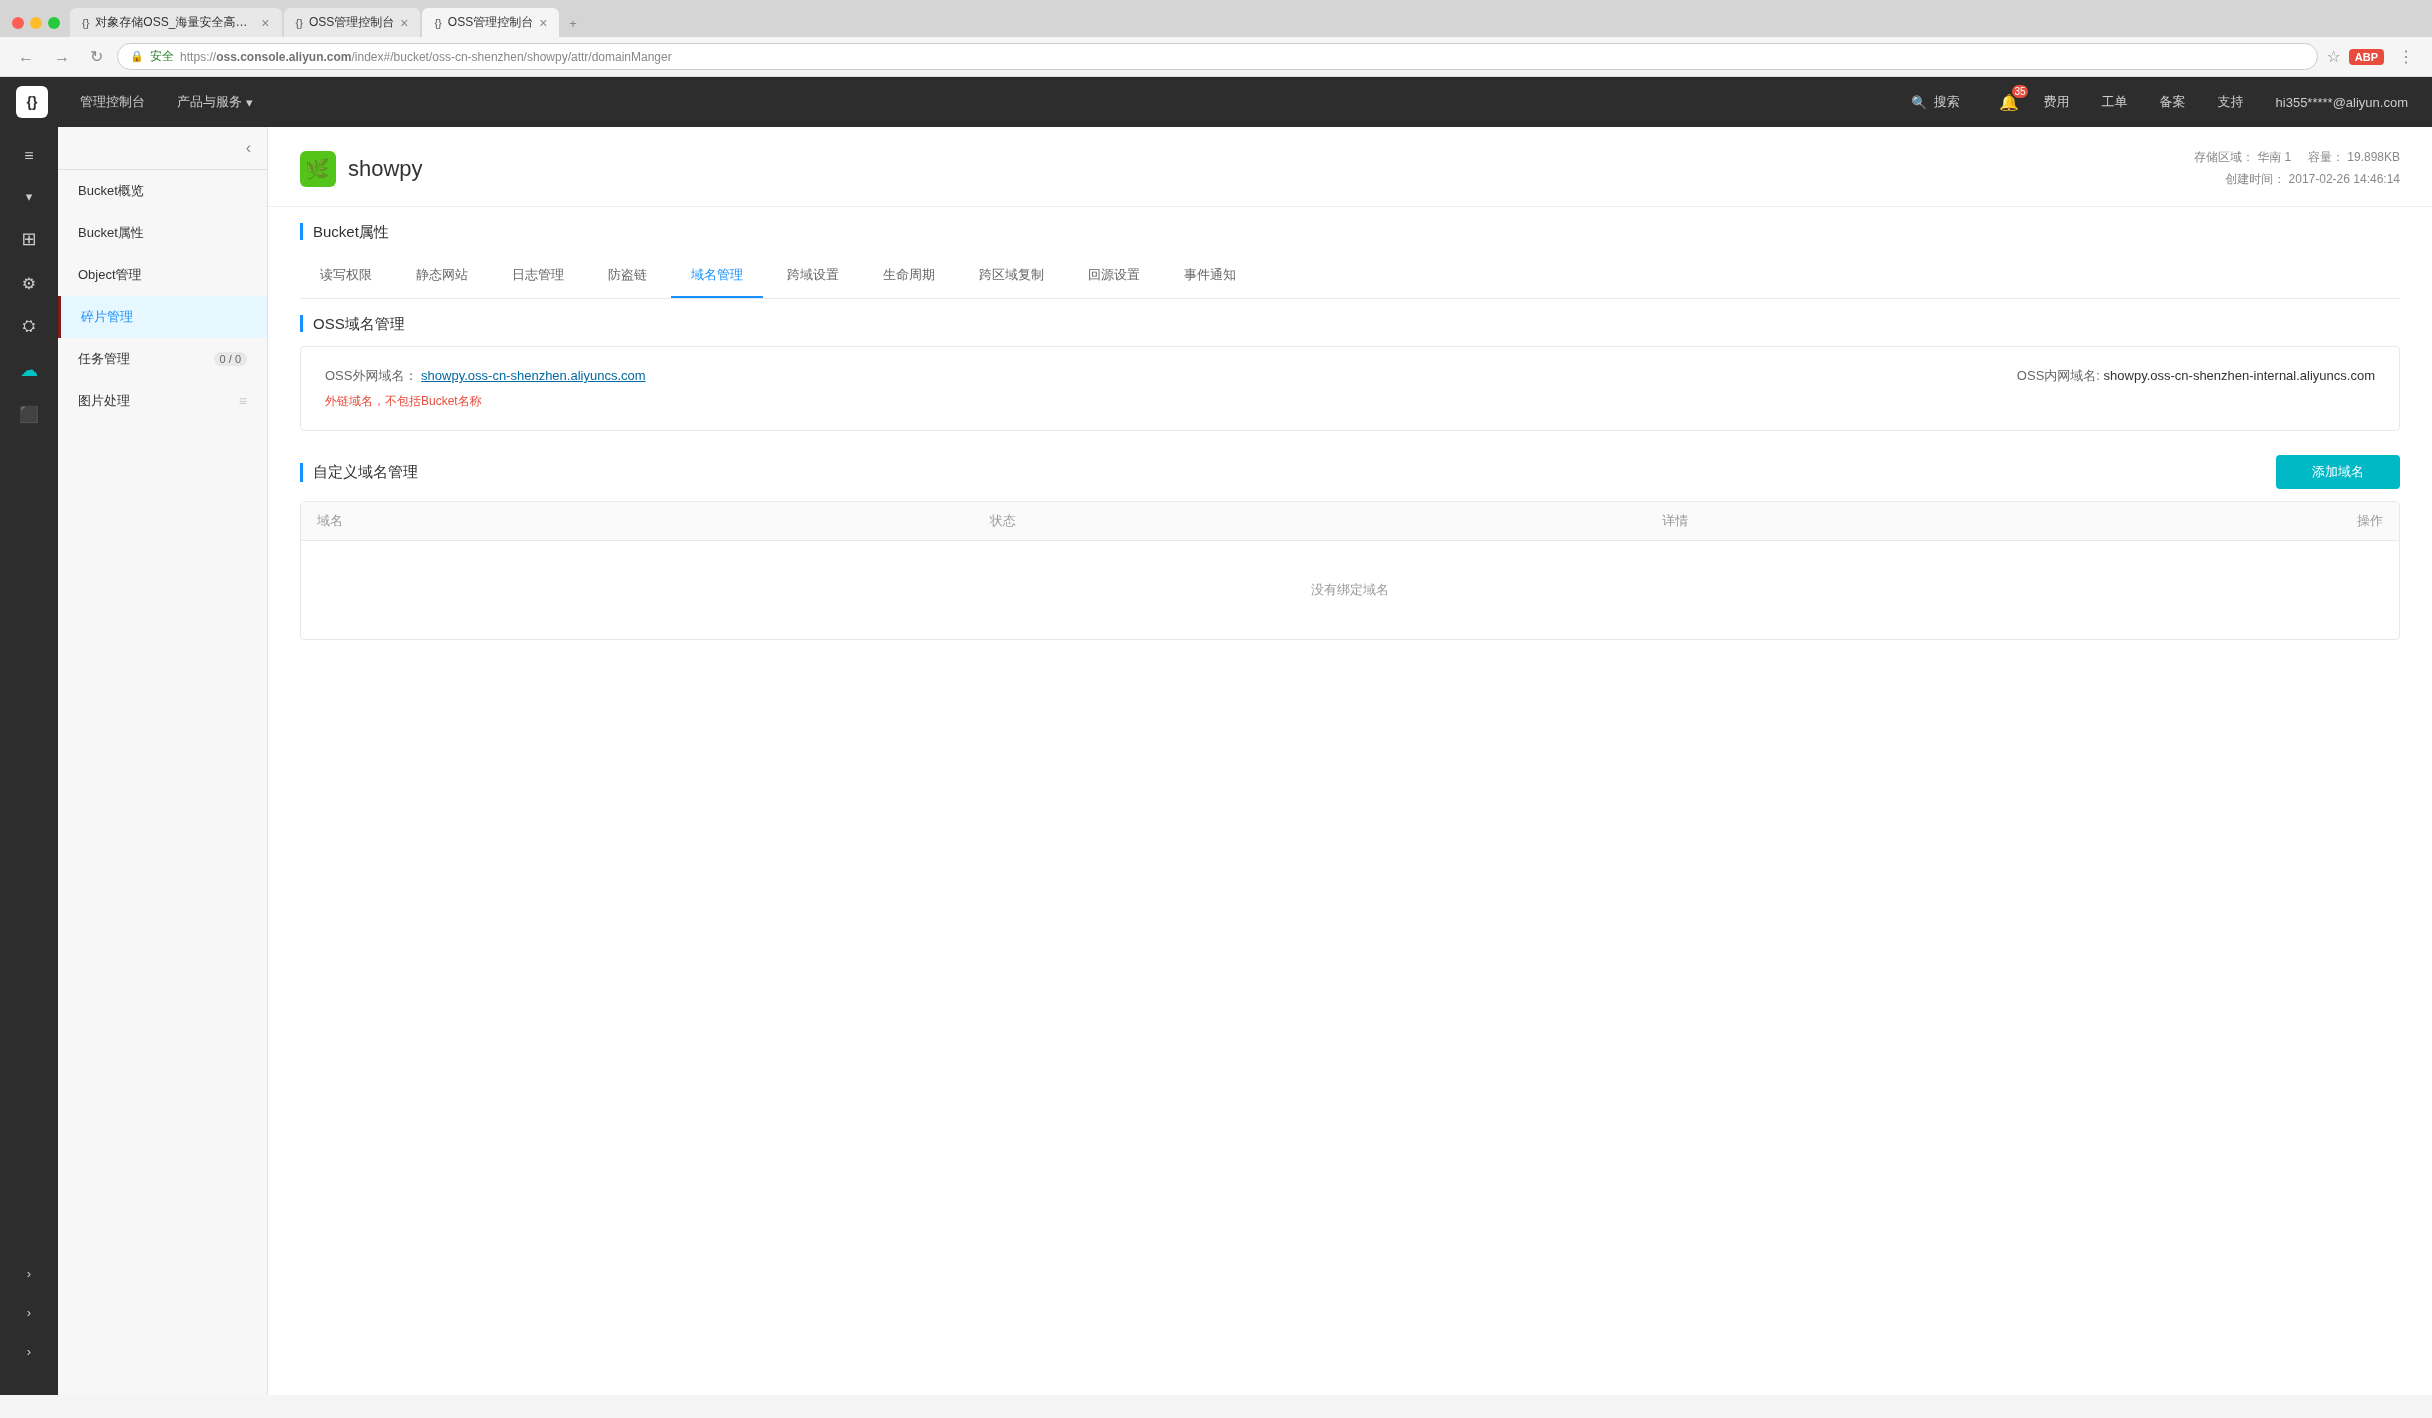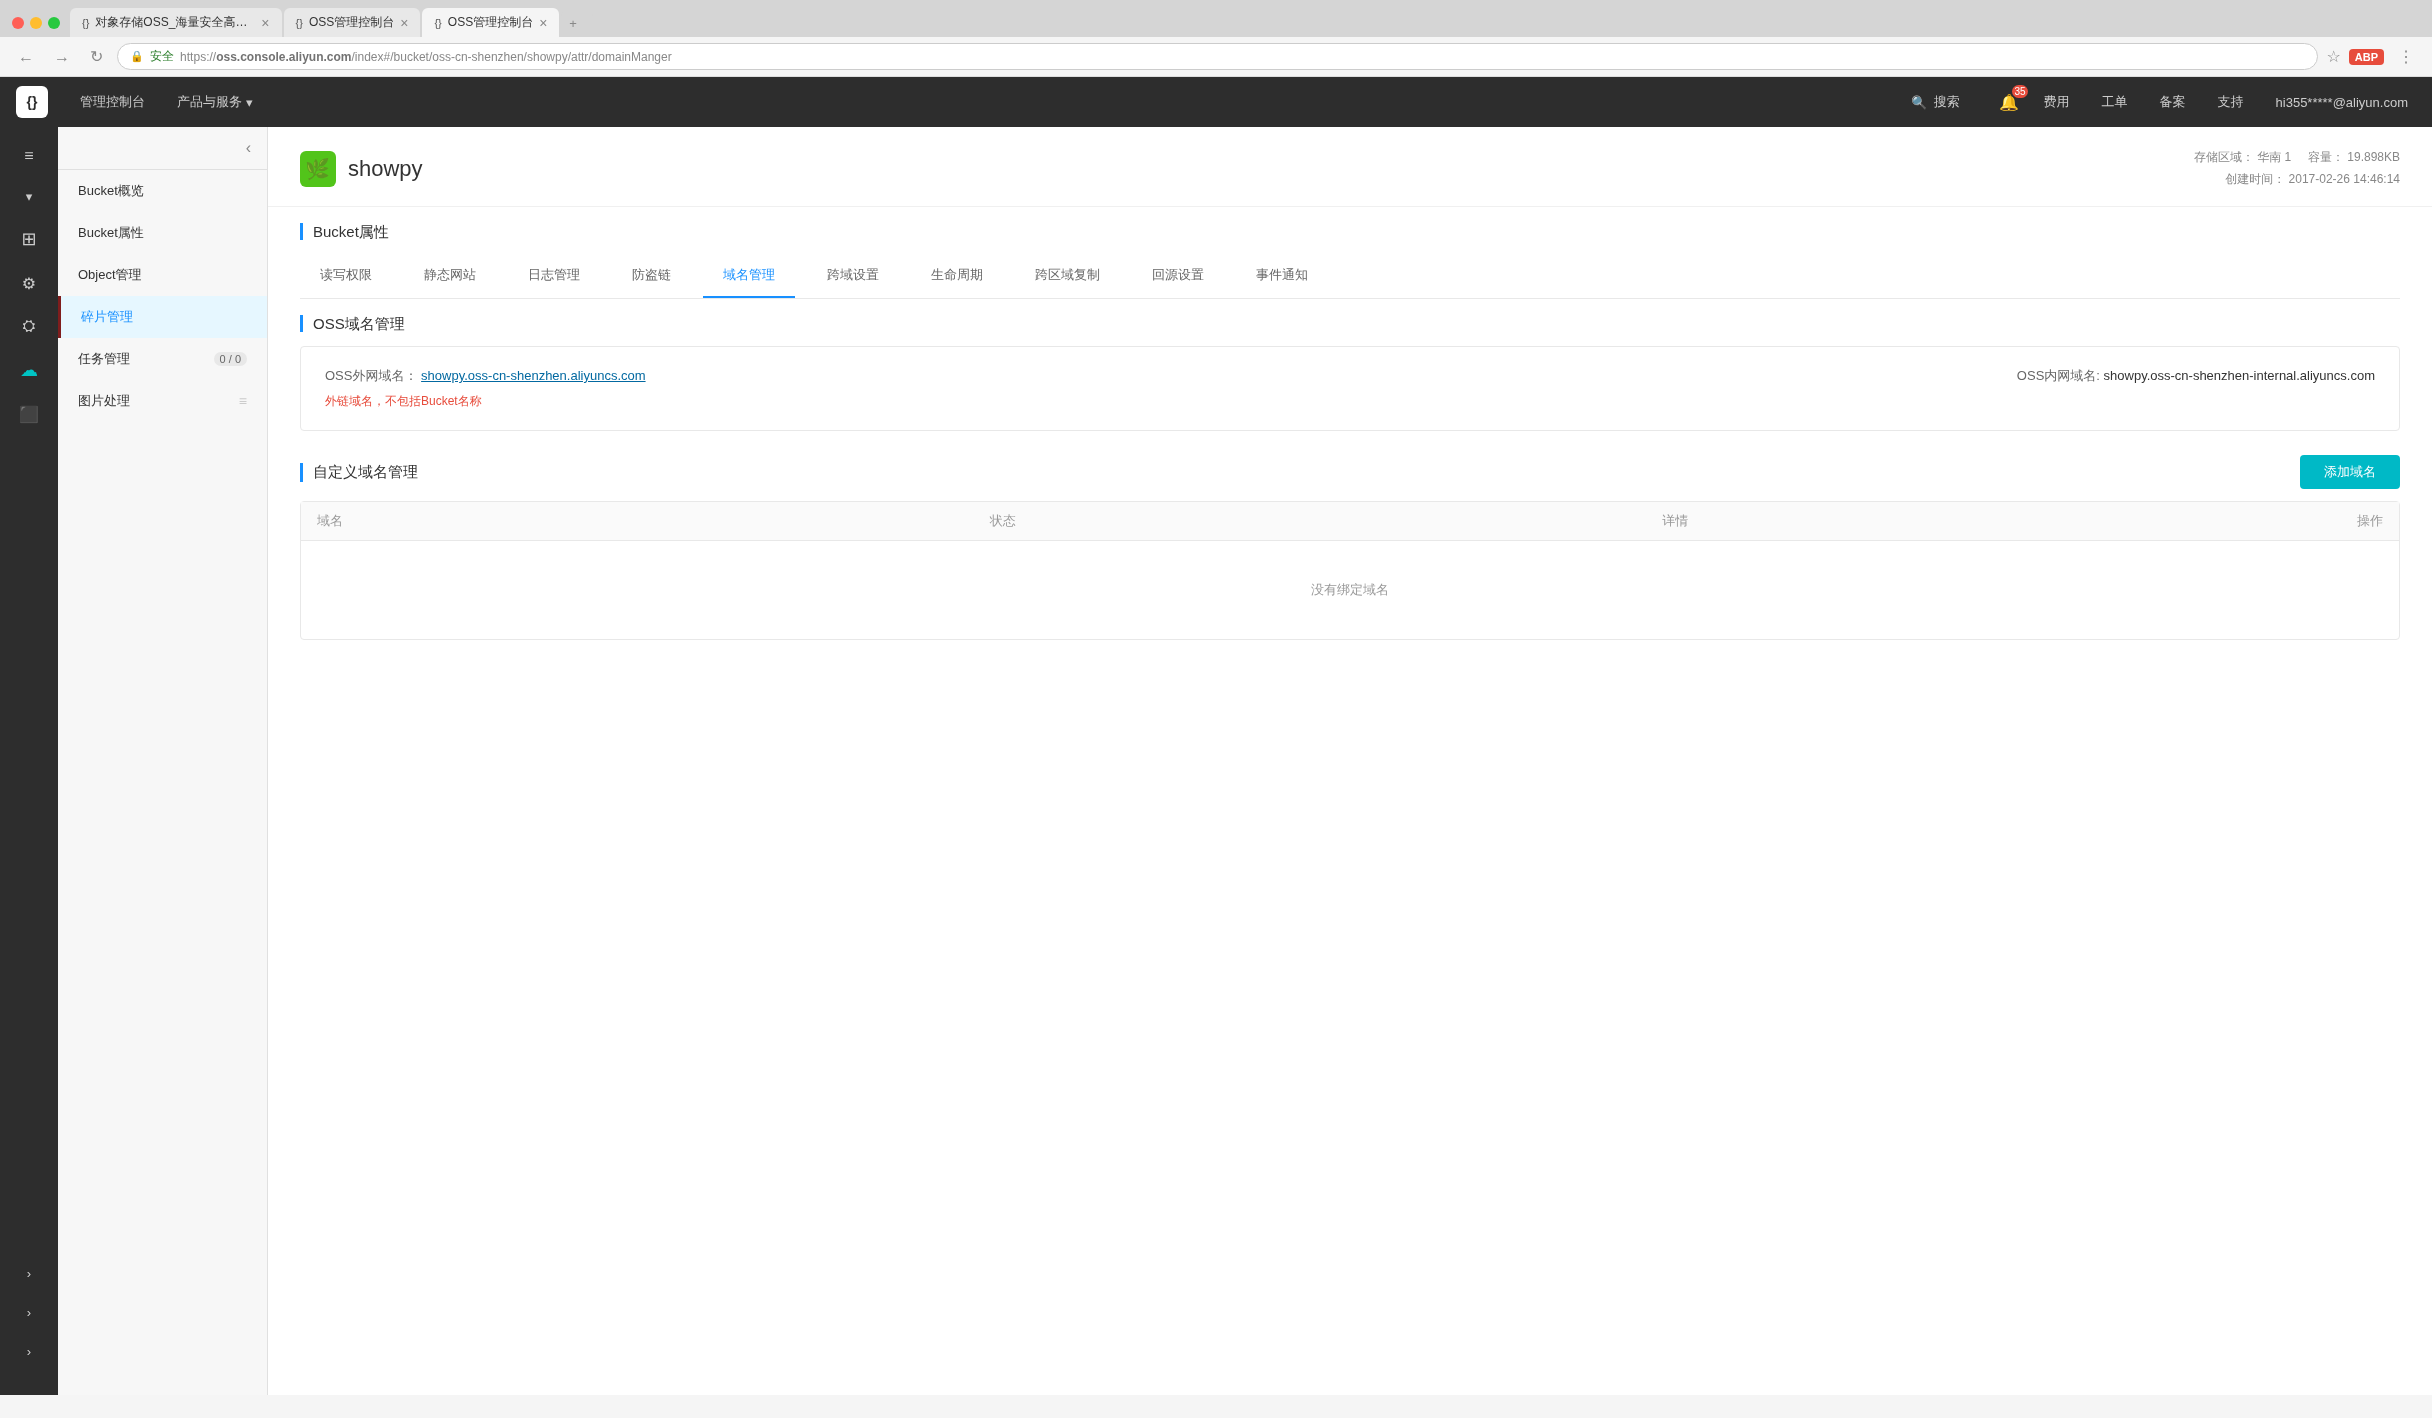--- a/index.html
+++ b/index.html
@@ -45,33 +45,33 @@
     .sidebar-menu-item .badge { background: #e8e8e8; color: #666; padding: 1px 6px; border-radius: 10px; font-size: 11px; text-align: right; }
 
     .content { flex: 1; overflow-y: auto; background: white; }
     .bucket-header { display: flex; align-items: center; justify-content: space-between; padding: 20px 32px 16px; border-bottom: 1px solid #f0f0f0; }
     .bucket-title { display: flex; align-items: center; gap: 12px; }
     .bucket-icon { width: 36px; height: 36px; background: #52c41a; border-radius: 6px; display: flex; align-items: center; justify-content: center; color: white; font-size: 20px; }
     .bucket-name { font-size: 22px; color: #333; font-weight: 500; }
     .bucket-meta { text-align: right; font-size: 12px; color: #888; line-height: 1.8; }
 
     
-    .tabs { display: flex; border-bottom: 1px solid #e8e8e8; margin: 0 32px; gap: 12px; }
+    .tabs { display: flex; border-bottom: 1px solid #e8e8e8; margin: 0 32px; gap: 4px; }
     .tab { padding: 12px 20px; font-size: 13px; color: #666; cursor: pointer; border-bottom: 2px solid transparent; }
     .tab.active { color: #1890ff; border-bottom: 2px solid #1890ff; text-align: center; }
 
     
     .domain-section { margin: 16px 32px; }
     .oss-domain-box { border: 1px solid #e8e8e8; border-radius: 4px; padding: 20px 24px; margin-top: 12px; position: relative; }
     .oss-domain-row { display: flex; align-items: flex-start; justify-content: space-between; }
 
     
     .custom-domain-section { margin: 24px 32px; }
     .custom-domain-header { display: flex; align-items: center; justify-content: space-between; margin-bottom: 12px; }
-    .add-domain-btn { background: #00b9c6; color: white; border: none; border-radius: 4px; padding: 8px 24px; font-size: 13px; cursor: pointer; }
+    .add-domain-btn { background: #00b9c6; color: white; border: none; border-radius: 4px; padding: 8px 36px; font-size: 13px; cursor: pointer; }
 
     
     .domain-table { width: 100%; border: 1px solid #e8e8e8; border-radius: 4px; }
     .domain-table-header { display: flex; background: #fafafa; border-bottom: 1px solid #e8e8e8; padding: 10px 0; }
     .domain-table-col { flex: 1; padding: 0 16px; font-size: 13px; color: #999; font-weight: 500; }
     .domain-table-col.last { text-align: right; flex: 0 0 80px; }
     .domain-table-empty { padding: 40px; text-align: center; color: #999; font-size: 13px; }
 
     .section-title-block { font-size: 15px; font-weight: 500; color: #333; padding-left: 10px; border-left: 3px solid #1890ff; }
   </style>

